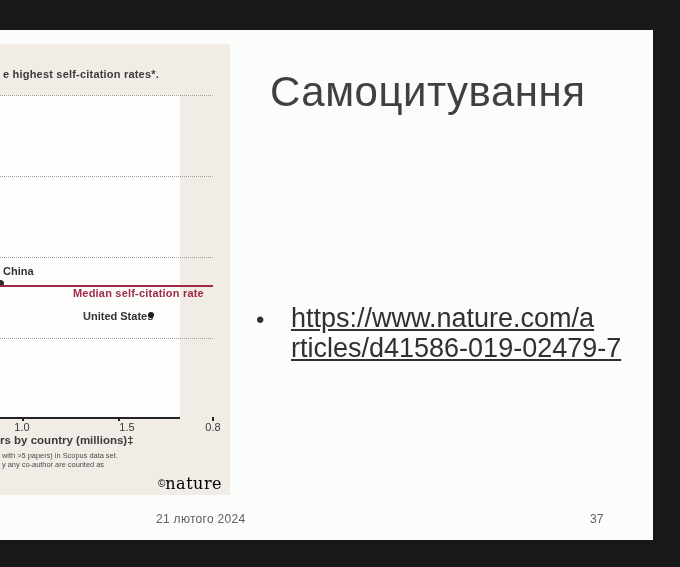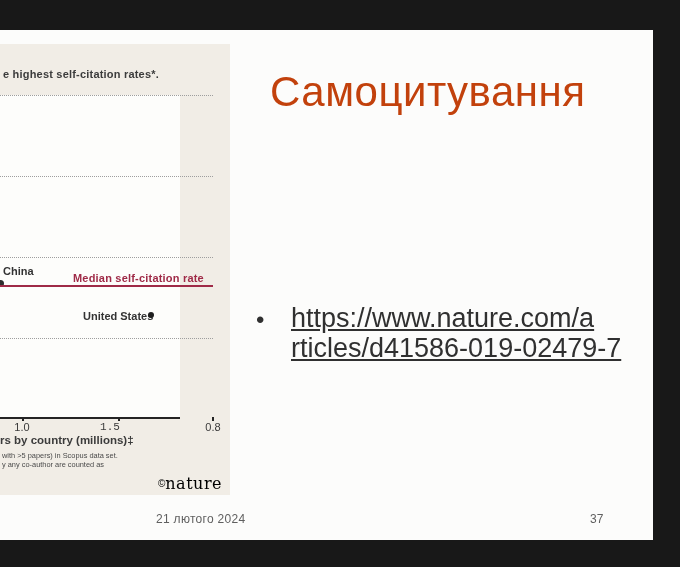--- a/index.html
+++ b/index.html
@@ -43,60 +43,60 @@
   }
   .china-label{
     position:absolute;left:3px;top:170px;
     font-size:11px;font-weight:600;color:#333;white-space:nowrap;
   }
   .china-dot{
     position:absolute;left:-3px;top:185px;width:7px;height:7px;border-radius:50%;
     background:#2e2e2e;
   }
   .median-label{
-    position:absolute;left:73px;top:177px;
+    position:absolute;left:73px;top:192px;
     font-size:11px;font-weight:600;color:#9f2a47;letter-spacing:.2px;white-space:nowrap;
   }
   .us-label{
     position:absolute;left:72px;top:215px;
     font-size:11px;font-weight:600;color:#333;white-space:nowrap;margin-left:11px;
   }
   .us-dot{
     position:absolute;left:148px;top:217px;width:6px;height:6px;border-radius:50%;
     background:#1f1f1f;
   }
   .tick{
     position:absolute;top:373px;width:1.5px;height:4px;background:#242424;
   }
   .t0{left:22px;} .t1{left:118px;} .t2{left:212px;}
   .tick-label{
     position:absolute;top:377px;width:30px;text-align:center;
     font-size:11px;color:#3a3a3a;
   }
-  .tl0{left:7px;} .tl1{left:95px;font-family:Liberation Mono, monospace;} .tl2{left:198px;}
+  .tl0{left:7px;} .tl1{left:112px;} .tl2{left:198px;}
   .x-axis-label{
     position:absolute;left:0;top:390px;
     font-size:11.5px;font-weight:600;color:#3b3b3b;white-space:nowrap;
   }
   .chart-footnote{
     position:absolute;left:2px;top:407px;width:300px;
     font-size:10px;line-height:11.5px;color:#4a4a4a;
     transform:scale(.74);transform-origin:left top;
   }
   .nature-logo{
     position:absolute;right:8px;top:430px;
     color:#000000;white-space:nowrap;
   }
   .nature-logo .c{font-size:10px;vertical-align:2px;}
   .nature-logo .n{font-family:"DejaVu Serif",serif;font-size:16px;letter-spacing:.5px;}
 
   
   .slide-title{
     position:absolute;left:270px;top:38px;
-    font-size:42px;color:#c2410c;letter-spacing:.5px;white-space:nowrap;
+    font-size:42px;color:#404040;letter-spacing:.5px;white-space:nowrap;
   }
   .citation{
     position:absolute;left:262px;top:141px;
     font-size:19px;line-height:22.5px;color:#3d3d3d;
   }
   .bullet-item{
     position:absolute;left:256px;top:274px;
     font-size:27px;line-height:29.5px;color:#303030;
   }
   .bullet-item .dot{

